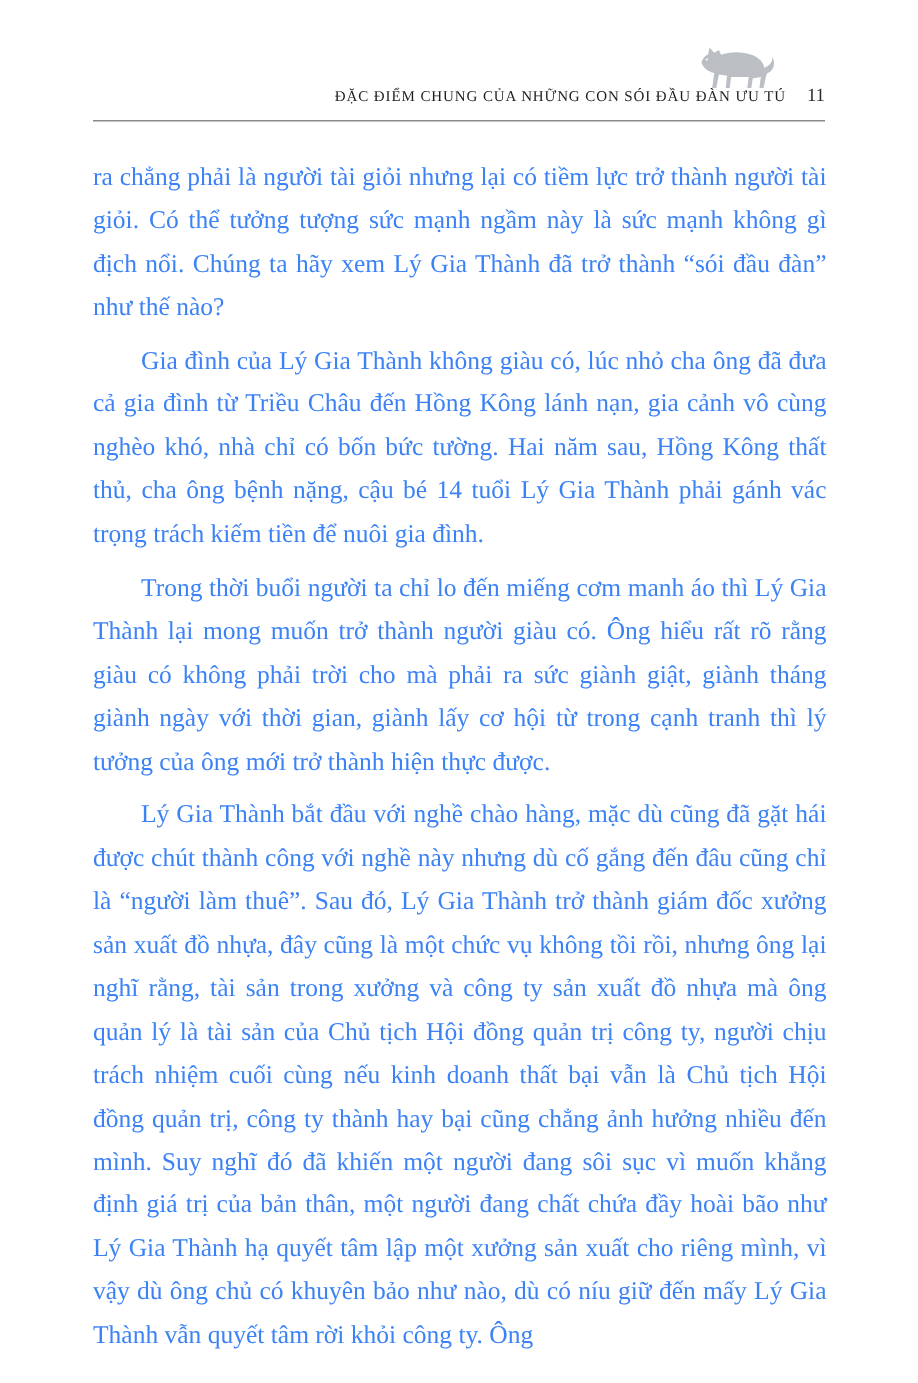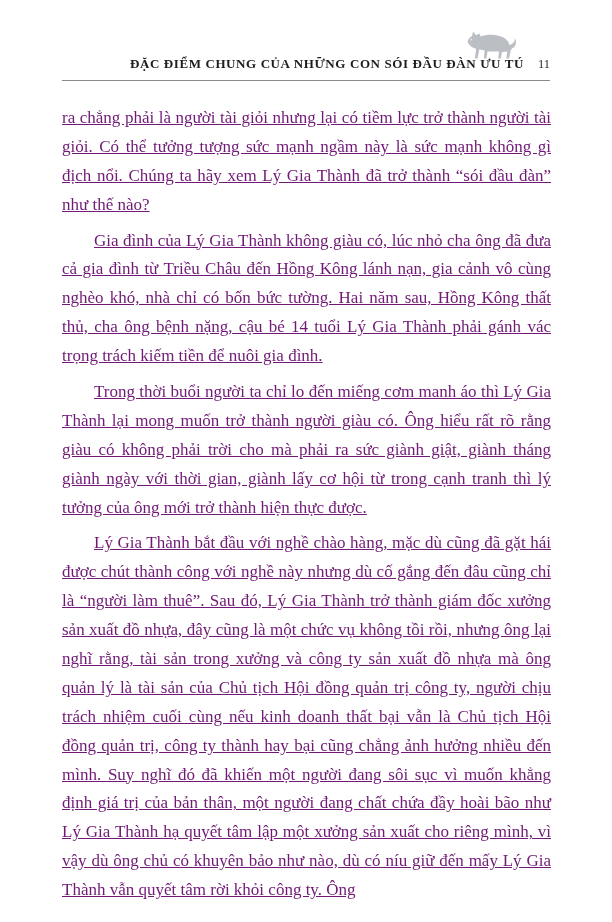--- a/index.html
+++ b/index.html
@@ -28,22 +28,22 @@
     position: absolute;
     top: 56px;
     left: 62px;
     right: 62px;
     display: flex;
     justify-content: flex-end;
     align-items: baseline;
     gap: 14px;
   }
   .running-header .title {
-    font-size: 13px;
-    font-weight: bold;
+    font-size: 10px;
+    font-weight: normal;
     letter-spacing: 0.6px;
     color: #1d1d1d;
     white-space: nowrap;
   }
   .running-header .page-num {
     font-size: 12.5px;
     color: #2a2a2a;
     font-weight: normal;
     text-align: right;
   }
@@ -56,22 +56,21 @@
     height: 0;
   }
   .body-text {
     position: absolute;
     top: 104px;
     left: 62px;
     width: 489px;
     font-size: 17px;
     line-height: 1.7;
     text-align: justify;
-    color: #701a75;
-    text-decoration: underline;
+    color: #3b82f6;
   }
   .body-text p {
     margin: 0 0 7px 0;
     text-indent: 32px;
   }
   .body-text p.continuation {
     text-indent: 0;
   }
 </style>
 </head>

